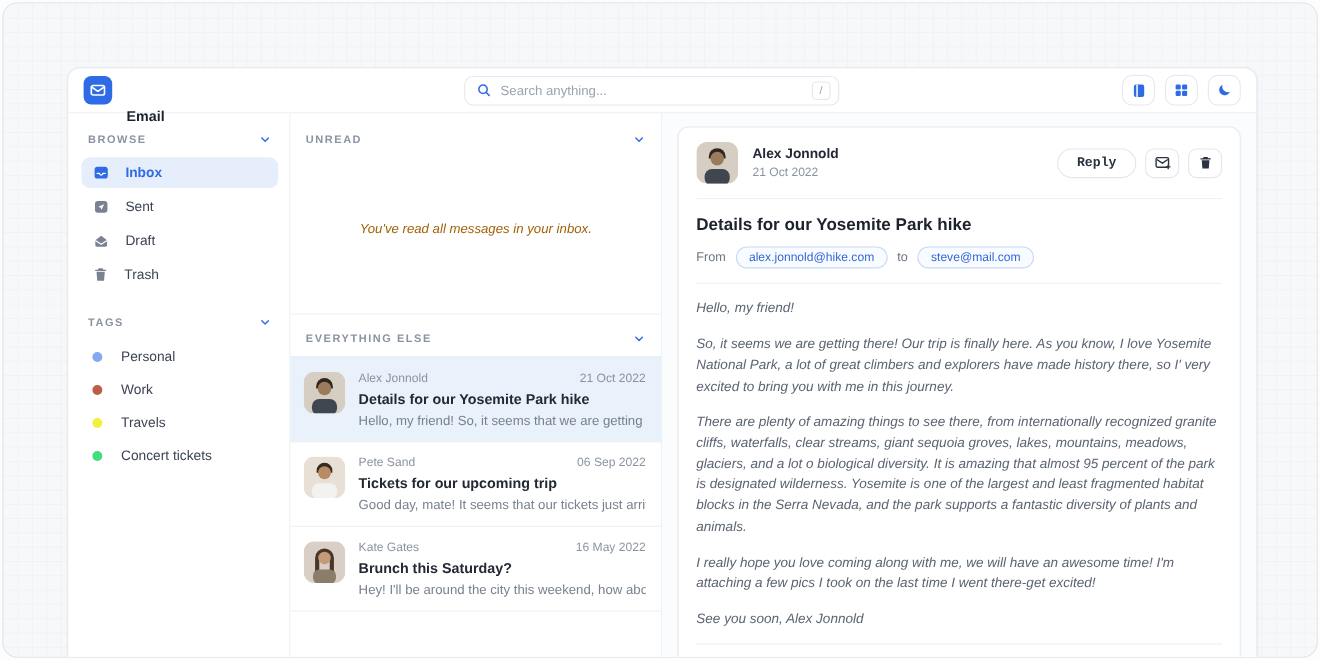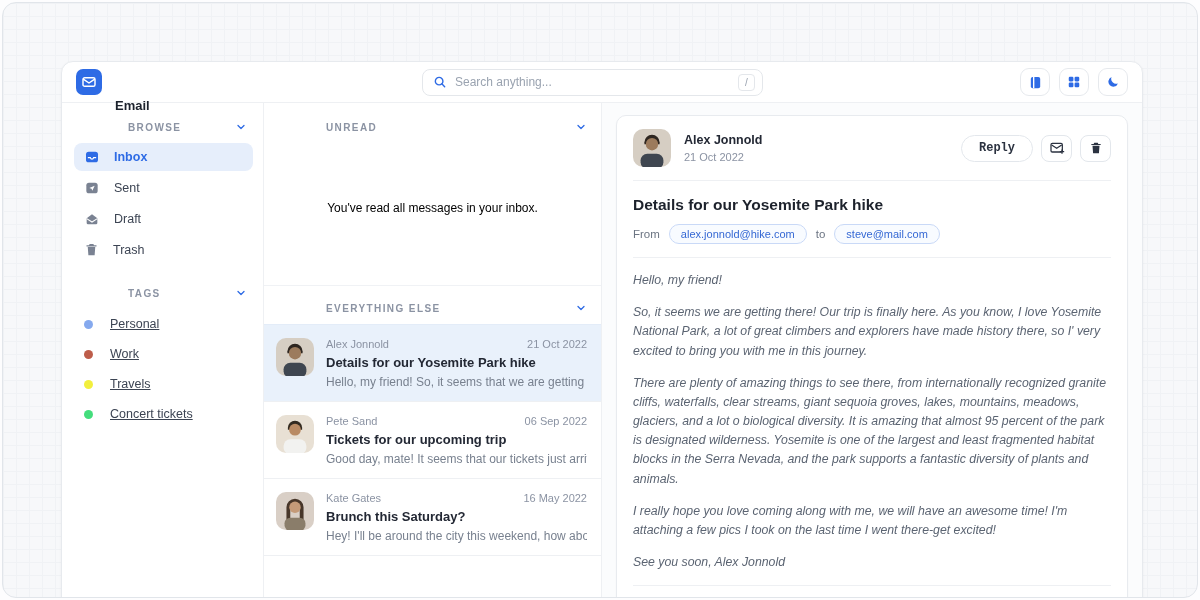--- a/index.html
+++ b/index.html
@@ -25,30 +25,30 @@
   .searchbar { position:absolute; left:360px; width:341px; height:27px; border:1px solid #e4e7eb; border-radius:8px; background:#fff; display:flex; align-items:center; padding:0 7px 0 10px; gap:8px; }
   .searchbar input { border:none; outline:none; flex:1; font-size:12px; color:#3c4453; font-family:"Liberation Sans",sans-serif; background:transparent; }
   .searchbar input::placeholder { color:#9aa3b0; }
   .kbd { width:17px; height:17px; border:1px solid #e4e7eb; border-radius:4px; color:#9aa3b0; font-size:10px; display:flex; align-items:center; justify-content:center; }
   .topbar-actions { margin-left:auto; display:flex; gap:9px; }
   .top-btn { width:30px; height:28px; border-radius:9px; border:1px solid #e6e9ed; background:#fff; display:flex; align-items:center; justify-content:center; cursor:pointer; }
   
   .columns { flex:1; display:flex; min-height:0; }
   .sidebar { width:202px; flex:none; border-right:1px solid #eef0f3; padding:12px 10px 0 12px; }
   .section-head { display:flex; align-items:center; justify-content:space-between; padding:6px 6px 10px 6px; }
-  .section-label { font-size:10px; font-weight:700; letter-spacing:1.4px; color:#8b93a3; text-transform:uppercase;margin-left:48px; }
+  .section-label { font-size:10px; font-weight:700; letter-spacing:1.4px; color:#8b93a3; text-transform:uppercase; }
   .nav-item { display:flex; align-items:center; gap:14px; padding:6px 10px; border-radius:8px; font-size:12.5px; color:#3c4453; margin-bottom:3px; cursor:pointer; }
   .nav-item.active { background:#e6eefb; color:#2e6be5; font-weight:700; }
   .tags-block { margin-top:18px; }
-  .tag-item { display:flex; align-items:center; gap:17px; padding:8px 10px; font-size:12.5px; color:#3c4453; cursor:pointer;text-decoration:underline; }
+  .tag-item { display:flex; align-items:center; gap:17px; padding:8px 10px; font-size:12.5px; color:#3c4453; cursor:pointer; }
   .dot { width:9px; height:9px; border-radius:50%; flex:none; }
   
   .maillist { width:338px; flex:none; border-right:1px solid #eef0f3; display:flex; flex-direction:column; }
   .list-head { display:flex; align-items:center; justify-content:space-between; padding:18px 14px 10px 14px;gap:12px; }
-  .unread-empty { height:130px; display:flex; align-items:center; justify-content:center; color:#000000; font-size:12px; }
+  .unread-empty { height:130px; display:flex; align-items:center; justify-content:center; color:#a16207; font-size:12px;font-style:italic; }
   .list-head.second { border-top:1px solid #f0f2f5; margin-top:12px; padding-top:16px; }
   .email-item { display:flex; gap:12px; padding:13px 14px 12px 12px; border-bottom:1px solid #eef0f3; cursor:pointer; }
   .email-item.selected { background:#e9f1fb; border-top:1px solid #e3ecf8; }
   .avatar { width:38px; height:38px; border-radius:10px; overflow:hidden; flex:none; }
   .email-meta { flex:1; min-width:0; }
   .email-row1 { display:flex; font-size:11px; color:#8b93a3; }
   .email-date { margin-left:auto; }
   .email-subject { font-size:13px; font-weight:700; color:#232834; margin:5px 0 5px; }
   .email-preview { font-size:12px; color:#78818f; white-space:nowrap; overflow:hidden; }
   

